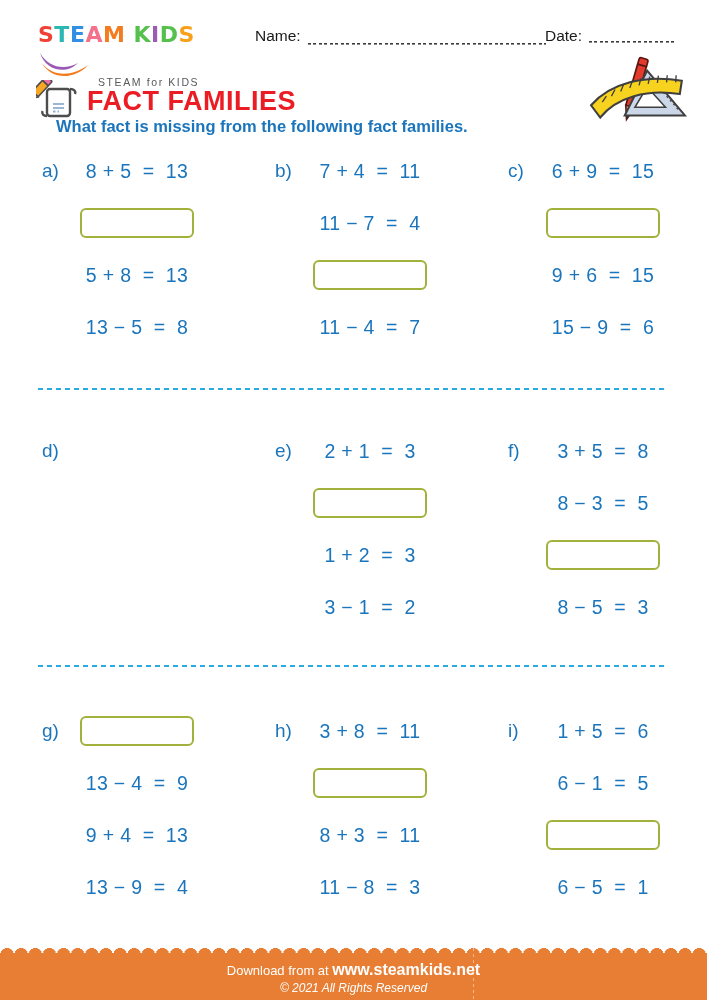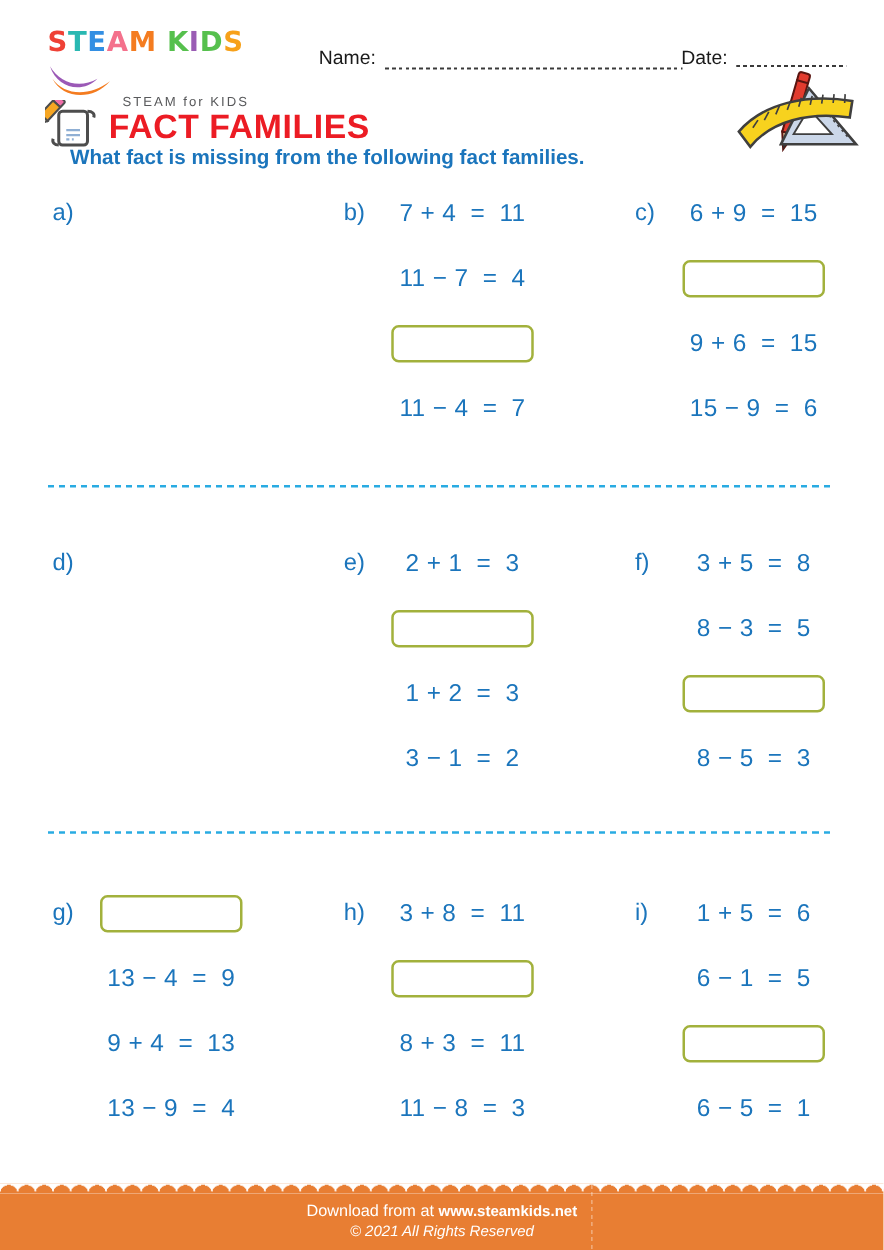--- a/index.html
+++ b/index.html
@@ -5,21 +5,21 @@
   html,body{margin:0;padding:0;background:#fff;}
   .page{
     position:relative;width:707px;height:1000px;background:#fff;overflow:hidden;
     font-family:"Liberation Sans",sans-serif;
   }
   
   .logo{position:absolute;left:38px;top:24px;width:210px;height:56px;}
   .logo-word{font-family:"DejaVu Sans",sans-serif;font-size:22px;font-weight:800;letter-spacing:.5px;line-height:1;white-space:pre;}
   .tagline{position:absolute;left:60px;top:52px;font-size:10.5px;font-weight:normal;color:var(--tagline_gray);letter-spacing:1.6px;white-space:nowrap;}
   .swoosh{position:absolute;left:0;top:28px;}
-  .name-field,.date-field{position:absolute;top:38px;display:flex;align-items:flex-end;gap:7px;font-size:15.5px;color:#1a1a1a;}
+  .name-field,.date-field{position:absolute;top:27px;display:flex;align-items:flex-end;gap:7px;font-size:15.5px;color:#1a1a1a;}
   .name-field{left:255px;}
   .date-field{left:545px;align-items:center;}
   .dotline{display:inline-block;height:14px;
     background-image:repeating-linear-gradient(to right,#3a3a3a 0 3px,transparent 3px 5.5px);
     background-size:100% 1.6px;background-repeat:no-repeat;background-position:bottom left;}
   .name-line{width:238px;}
   .date-line{width:88px;}
   .ruler-art{position:absolute;left:588px;top:56px;}
   
   .titlebar{position:absolute;left:36px;top:80px;display:flex;align-items:center;}
@@ -36,21 +36,21 @@
   .divider{position:absolute;left:38px;width:629px;height:2px;
     background:repeating-linear-gradient(to right,var(--divider_blue) 0 5px,transparent 5px 9px);}
   .d1{top:388px;} .d2{top:665px;}
   
   .footer-band{position:absolute;left:0;bottom:0;width:707px;height:45px;background:var(--footer_orange);}
   .scallops{position:absolute;left:0;bottom:45px;width:707px;height:8px;
     background-image:radial-gradient(circle 7px at 7.07px 8px,var(--footer_orange) 99%,transparent 100%);
     background-size:14.14px 8px;background-repeat:repeat-x;}
   .footer-text{position:absolute;left:0;bottom:0;width:707px;height:45px;color:#fff;text-align:center;}
   .f1{margin-top:6px;font-size:13px;}
-  .f1 b{font-size:12px;}
+  .f1 b{font-size:16px;}
   .f2{margin-top:2px;font-size:12px;font-style:italic;}
   .footer-vline{position:absolute;left:473px;bottom:0;width:1px;height:52px;
     background-image:repeating-linear-gradient(to bottom,rgba(255,255,255,.45) 0 3px,transparent 3px 6px);}
 </style>
 </head>
 <body>
 
 <div class="page">
 
   <div class="logo">
@@ -100,20 +100,34 @@
         <polygon points="5.8,23 8.2,23 7,25.5" fill="#4d4d4d"></polygon>
       </g>
     </svg>
     <h1 class="title">FACT FAMILIES</h1>
   </div>
   <p class="subtitle">What fact is missing from the following fact families.</p>
 
   <div id="grid">
       <div class="section" style="left: 42px; top: 145px;">
         <span class="sec-label">a)</span>
+        <div class="lines">
+          <div class="line">
+            <span class="eq">8 + 5  =  13</span>
+          </div>
+          <div class="line">
+            <div class="answer-box"></div>
+          </div>
+          <div class="line">
+            <span class="eq">5 + 8  =  13</span>
+          </div>
+          <div class="line">
+            <span class="eq">13 − 5  =  8</span>
+          </div>
+        </div>
       </div>
       <div class="section" style="left: 275px; top: 145px;">
         <span class="sec-label">b)</span>
         <div class="lines">
           <div class="line">
             <span class="eq">7 + 4  =  11</span>
           </div>
           <div class="line">
             <span class="eq">11 − 7  =  4</span>
           </div>

